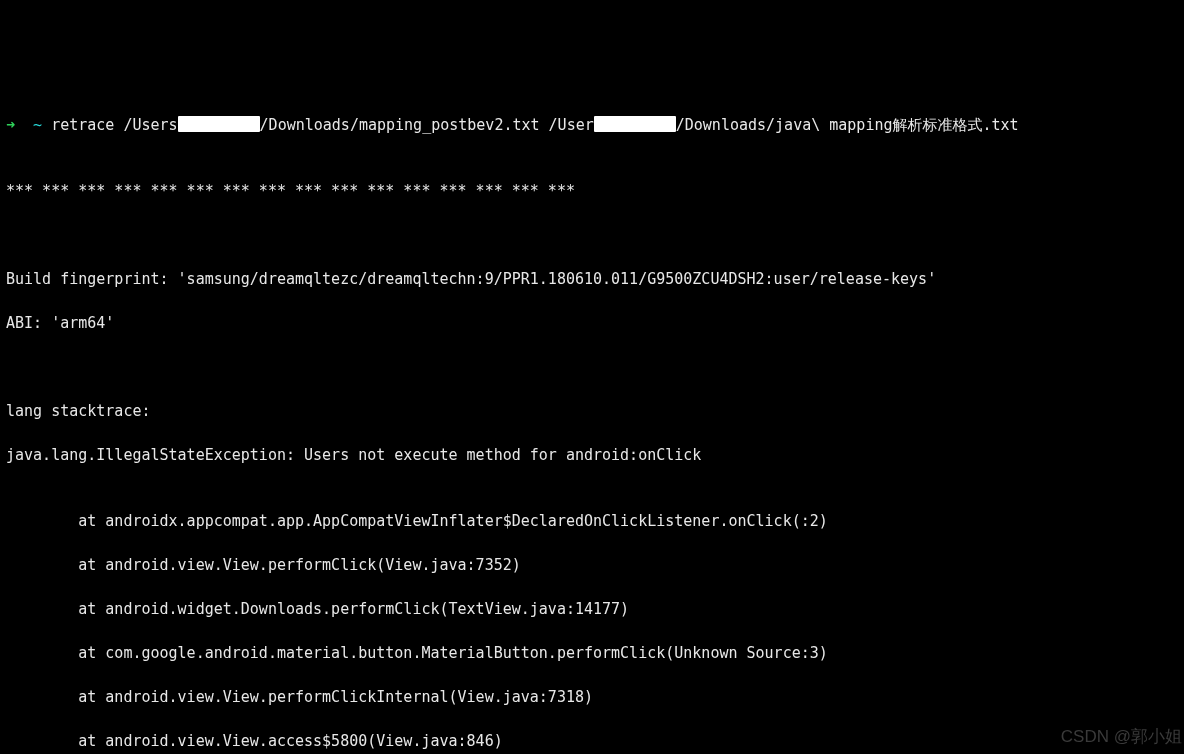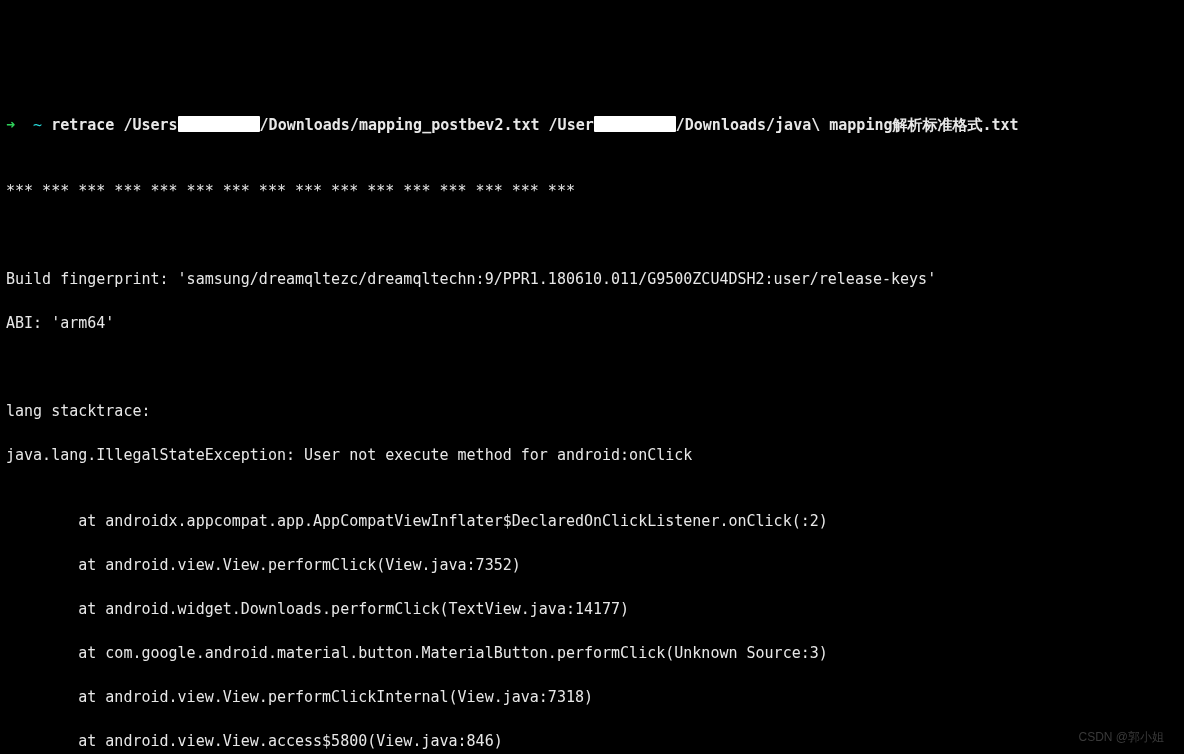--- a/index.html
+++ b/index.html
@@ -12,48 +12,48 @@
     font-size: 15px;
     line-height: 22px;
     color: #e8e8e8;
     padding: 4px 6px;
     position: relative;
     white-space: pre;
   }
   .line { display: block; }
   .arrow { color: #2fd15a; }
   .tilde { color: #27d6d6; }
-  .cmd   { color: #e8e8e8; font-weight: bold; }
+  .cmd   { color: #e8e8e8; }
   .obsc  { background:#fff; color:#fff; border-radius:1px; display:inline-block; height:16px; vertical-align:-2px; }
   .watermark {
     position: absolute;
-    right: 20px;
+    right: 2px;
     bottom: 6px;
     color: #3a3a3a;
-    font-size: 12px;
+    font-size: 17px;
     font-family: sans-serif;
     pointer-events: none;
     user-select: none;
   }
 </style>
 </head>
 <body>
 
 
 
 
 <div class="line"><span class="arrow">➜</span>  <span class="tilde">~</span> <span class="cmd"><span>retrace /Users</span><span class="obsc" style="width:82px;"> </span><span>/Downloads/mapping_postbev2.txt /User</span><span class="obsc" style="width:82px;"> </span><span>/Downloads/java\ mapping解析标准格式.txt</span></span></div>
 
 <div class="line">*** *** *** *** *** *** *** *** *** *** *** *** *** *** *** ***</div>
 <div class="line"> </div>
 <div class="line">Build fingerprint: 'samsung/dreamqltezc/dreamqltechn:9/PPR1.180610.011/G9500ZCU4DSH2:user/release-keys'</div>
 <div class="line">ABI: 'arm64'</div>
 <div class="line"> </div>
 <div class="line">lang stacktrace:</div>
-<div class="line">java.lang.IllegalStateException: User not execute method for android:onClick</div>
+<div class="line">java.lang.IllegalStateException: Users not execute method for android:onClick</div>
 
 <div class="line">        at androidx.appcompat.app.AppCompatViewInflater$DeclaredOnClickListener.onClick(:2)</div>
 <div class="line">        at android.view.View.performClick(View.java:7352)</div>
 <div class="line">        at android.widget.Downloads.performClick(TextView.java:14177)</div>
 <div class="line">        at com.google.android.material.button.MaterialButton.performClick(Unknown Source:3)</div>
 <div class="line">        at android.view.View.performClickInternal(View.java:7318)</div>
 <div class="line">        at android.view.View.access$5800(View.java:846)</div>
 
 
 

